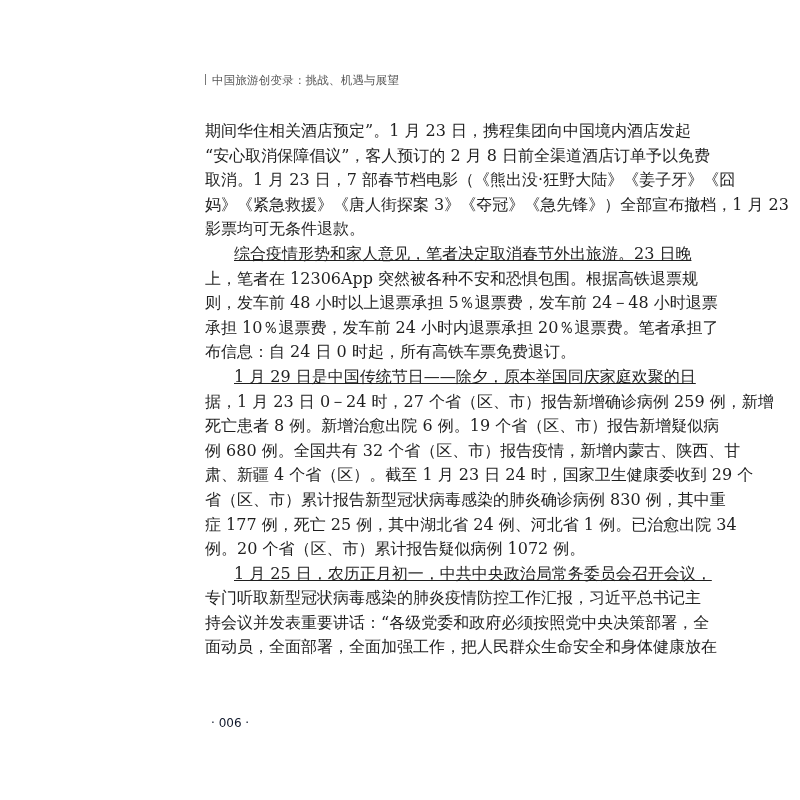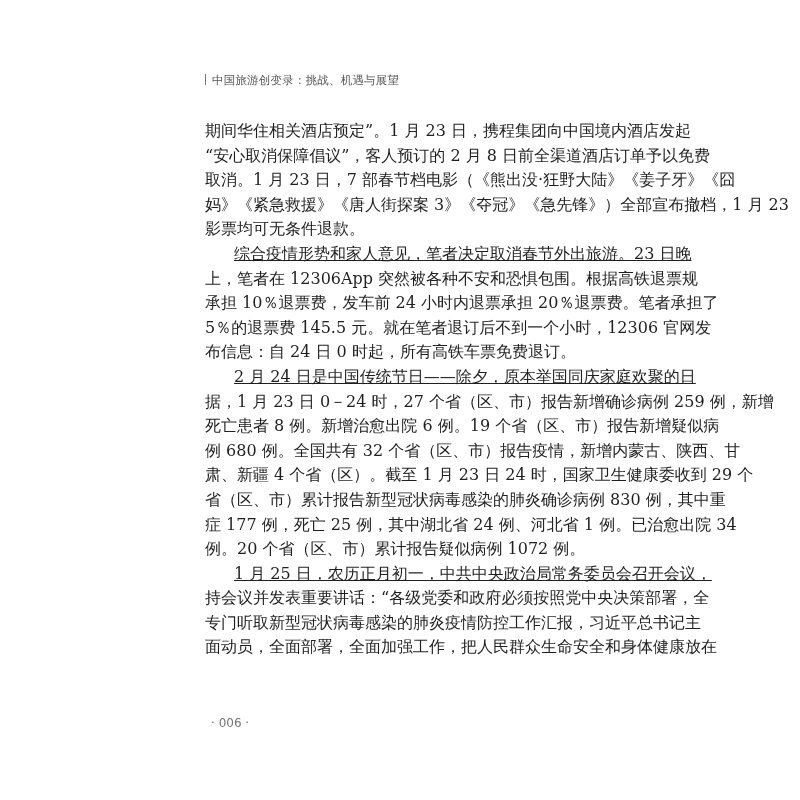--- a/index.html
+++ b/index.html
@@ -8,49 +8,49 @@
   .page { position: absolute; left: 0; top: 0; width: 800px; height: 632px; }
   .running-header { position: absolute; left: 205px; top: 73px; font-family: "DejaVu Sans", "Liberation Sans", sans-serif;
          font-size: 11.5px; color: #555; letter-spacing: 0.2px; white-space: nowrap; }
   .running-header .bar { display: inline-block; width: 1px; height: 11px; background: #777; margin-right: 6px; vertical-align: -1px; }
   .body-text { position: absolute; left: 205px; top: 119px; width: 393px; }
   .line { height: 24.6px; line-height: 24.6px; font-size: 16px; white-space: nowrap; text-align: justify;
           text-align-last: justify; overflow: visible; letter-spacing: 0px; }
   .line.last { text-align-last: left; }
   .line.indent { padding-left: 29px; text-decoration: underline; }
   .folio { position: absolute; left: 211px; top: 716px; font-family: "DejaVu Sans", "Liberation Sans", sans-serif;
-           font-size: 12px; color: #737373; white-space: nowrap; }
+           font-size: 12px; color: #0f172a; white-space: nowrap; }
 </style>
 </head>
 <body>
 
 <div class="page">
   <div class="running-header">
     <span class="bar"></span><span>中国旅游创变录：挑战、机遇与展望</span>
   </div>
 
   <div class="body-text" id="body-text">
       <div class="line">期间华住相关酒店预定”。1 月 23 日，携程集团向中国境内酒店发起</div>
       <div class="line">“安心取消保障倡议”，客人预订的 2 月 8 日前全渠道酒店订单予以免费</div>
       <div class="line">取消。1 月 23 日，7 部春节档电影（《熊出没·狂野大陆》《姜子牙》《囧</div>
       <div class="line">妈》《紧急救援》《唐人街探案 3》《夺冠》《急先锋》）全部宣布撤档，1 月 23</div>
       <div class="line last">影票均可无条件退款。</div>
       <div class="line indent">综合疫情形势和家人意见，笔者决定取消春节外出旅游。23 日晚</div>
       <div class="line">上，笔者在 12306App 突然被各种不安和恐惧包围。根据高铁退票规</div>
+      <div class="line">则，发车前 48 小时以上退票承担 5％退票费，发车前 24－48 小时退票</div>
       <div class="line">承担 10％退票费，发车前 24 小时内退票承担 20％退票费。笔者承担了</div>
-      <div class="line">5％的退票费 145.5 元。就在笔者退订后不到一个小时，12306 官网发</div>
       <div class="line last">布信息：自 24 日 0 时起，所有高铁车票免费退订。</div>
-      <div class="line indent">2 月 24 日是中国传统节日——除夕，原本举国同庆家庭欢聚的日</div>
+      <div class="line indent">1 月 29 日是中国传统节日——除夕，原本举国同庆家庭欢聚的日</div>
       <div class="line">据，1 月 23 日 0－24 时，27 个省（区、市）报告新增确诊病例 259 例，新增</div>
       <div class="line">死亡患者 8 例。新增治愈出院 6 例。19 个省（区、市）报告新增疑似病</div>
       <div class="line">例 680 例。全国共有 32 个省（区、市）报告疫情，新增内蒙古、陕西、甘</div>
       <div class="line">肃、新疆 4 个省（区）。截至 1 月 23 日 24 时，国家卫生健康委收到 29 个</div>
       <div class="line">省（区、市）累计报告新型冠状病毒感染的肺炎确诊病例 830 例，其中重</div>
       <div class="line">症 177 例，死亡 25 例，其中湖北省 24 例、河北省 1 例。已治愈出院 34</div>
       <div class="line last">例。20 个省（区、市）累计报告疑似病例 1072 例。</div>
       <div class="line indent">1 月 25 日，农历正月初一，中共中央政治局常务委员会召开会议，</div>
+      <div class="line">专门听取新型冠状病毒感染的肺炎疫情防控工作汇报，习近平总书记主</div>
       <div class="line">持会议并发表重要讲话：“各级党委和政府必须按照党中央决策部署，全</div>
-      <div class="line">专门听取新型冠状病毒感染的肺炎疫情防控工作汇报，习近平总书记主</div>
       <div class="line">面动员，全面部署，全面加强工作，把人民群众生命安全和身体健康放在</div>
     </div>
 
   <div class="folio">· 006 ·</div>
 </div>
 
 </body></html>

